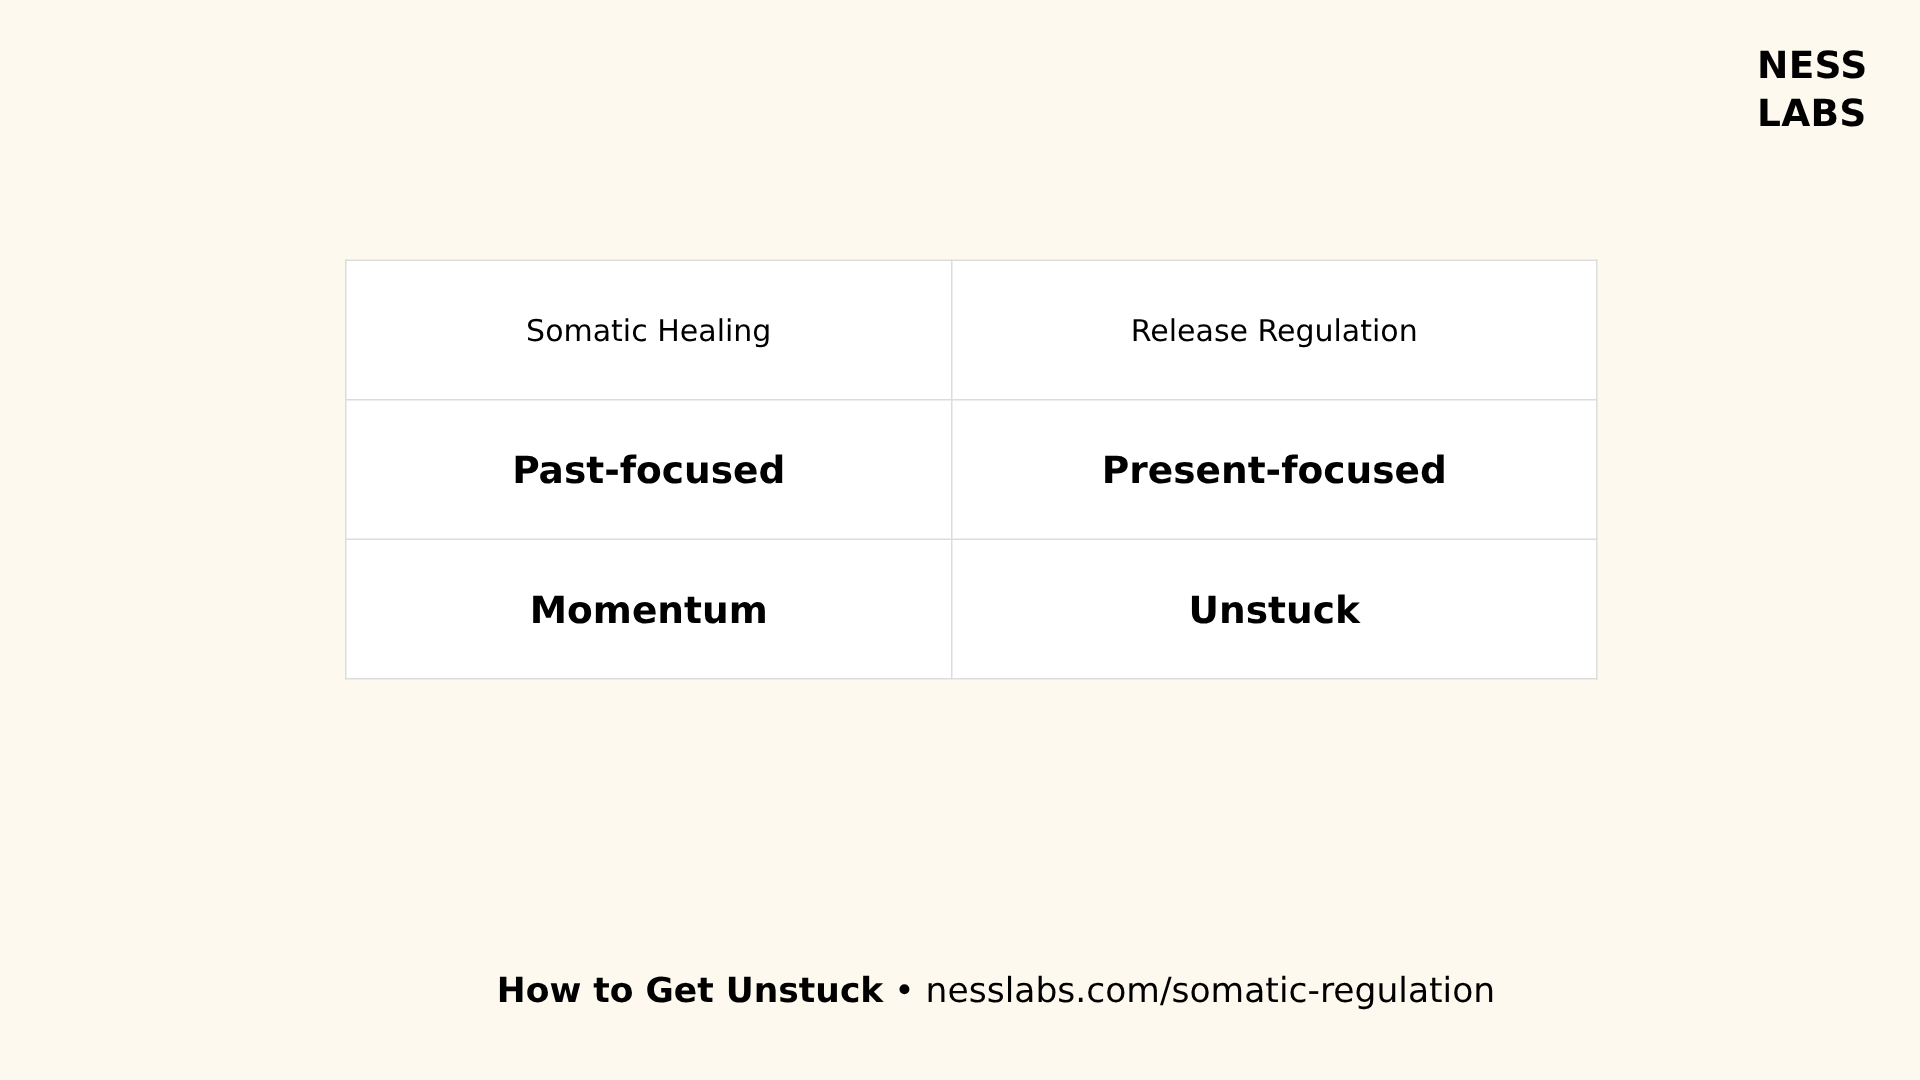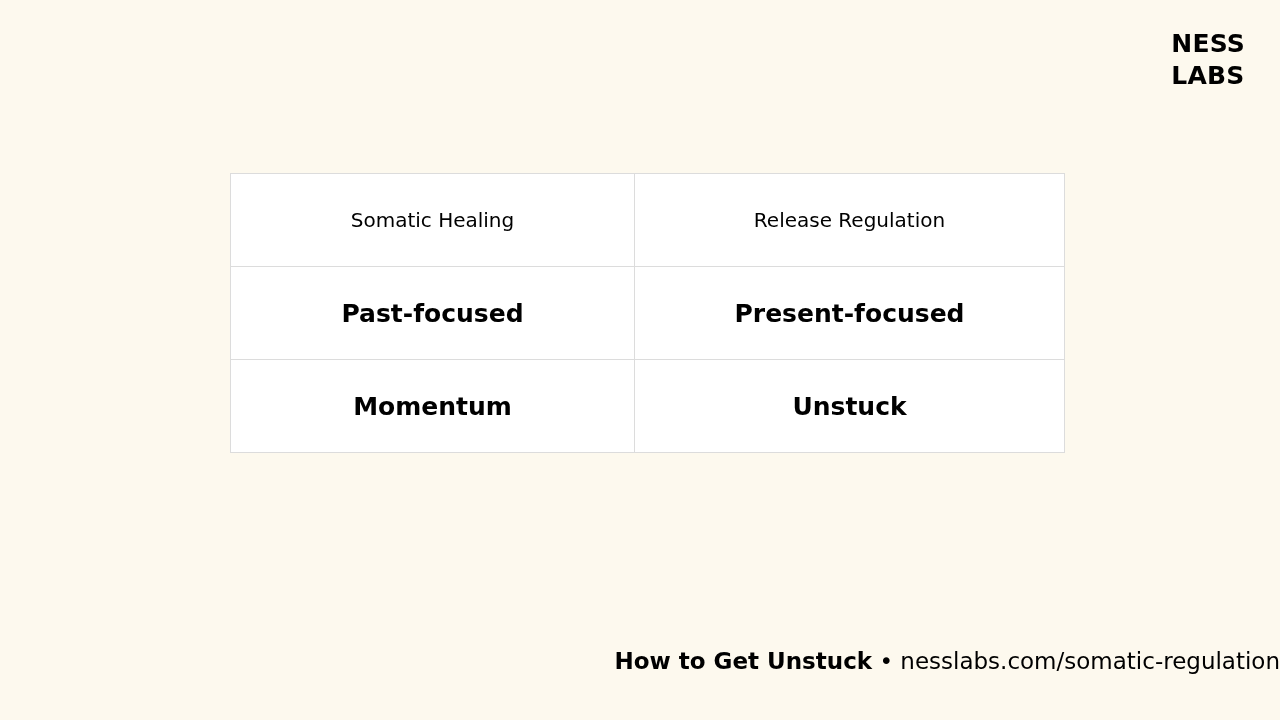--- a/index.html
+++ b/index.html
@@ -16,21 +16,21 @@
     position:absolute; left:230px; top:173px; width:835px;
     border-collapse:collapse; background:#fff;
   }
   td, th {
     border:1px solid #dcdcdc; height:92px; text-align:center; vertical-align:middle;
     font-size:25px; padding:0;font-weight:bold;
   }
   th { font-weight:normal; font-size:20px; }
   td.c1, th.c1 { width:403px; }
   .footer {
-    position:absolute; left:0; right:0; top:648px; text-align:right; font-size:23px;padding-left:48px;
+    position:absolute; left:0; right:0; top:648px; text-align:center; font-size:23px;padding-left:48px;
   }
   .footer b { font-weight:bold; }
 </style>
 </head>
 <body>
 
 <div class="logo">
   <span>NESS</span>
   <span>LABS</span>
 </div>

